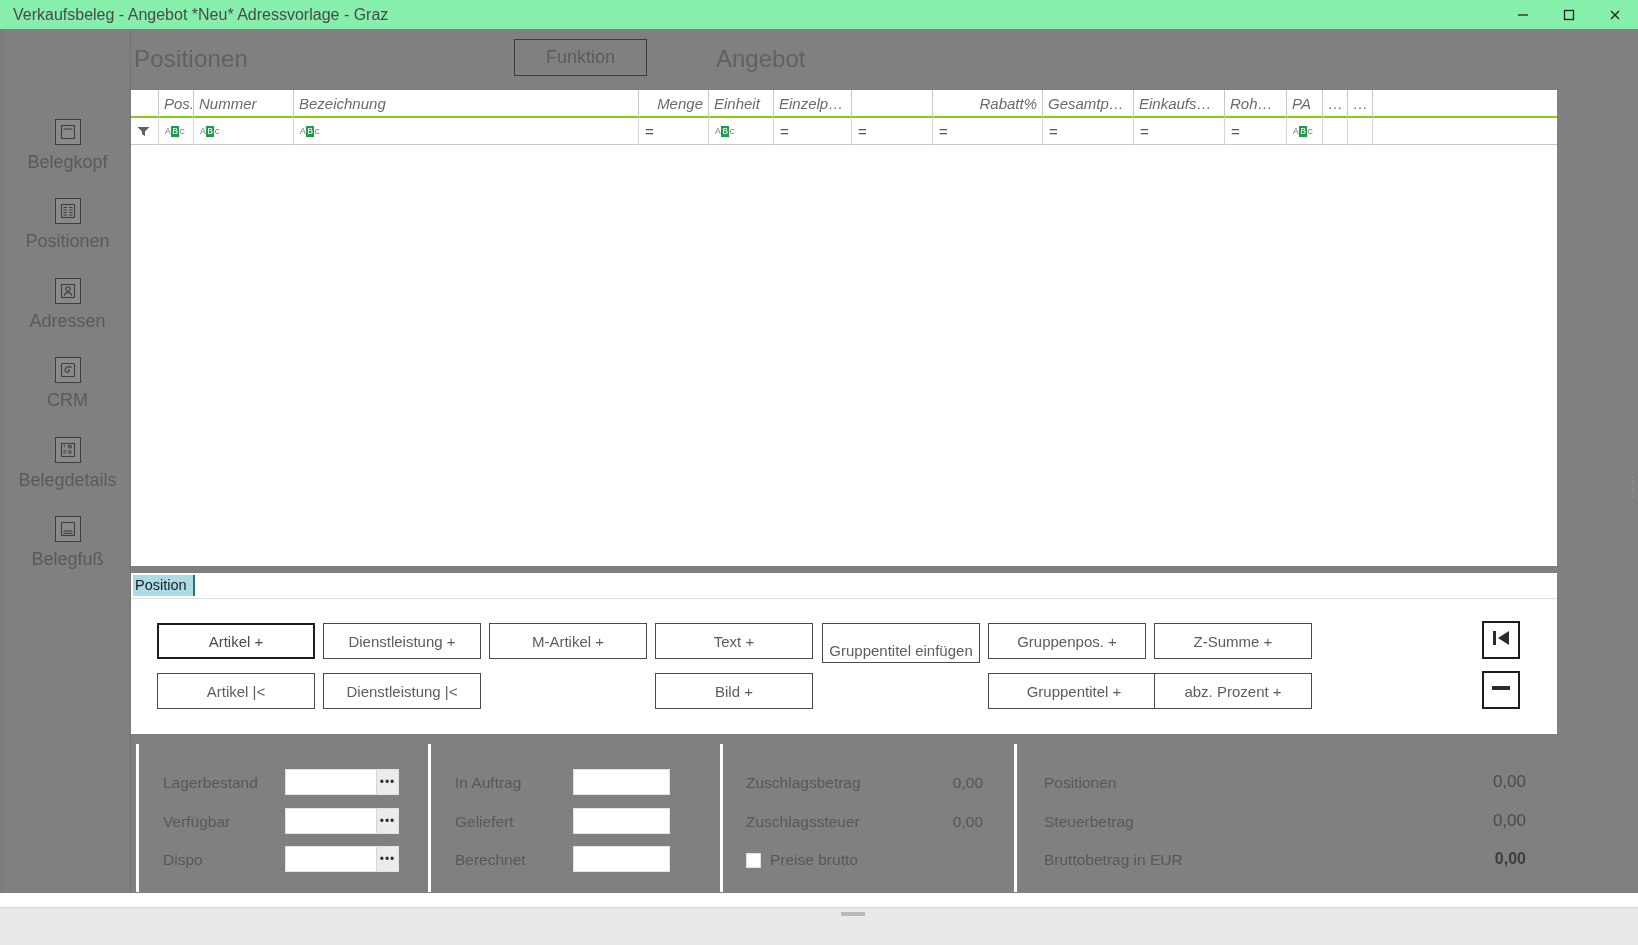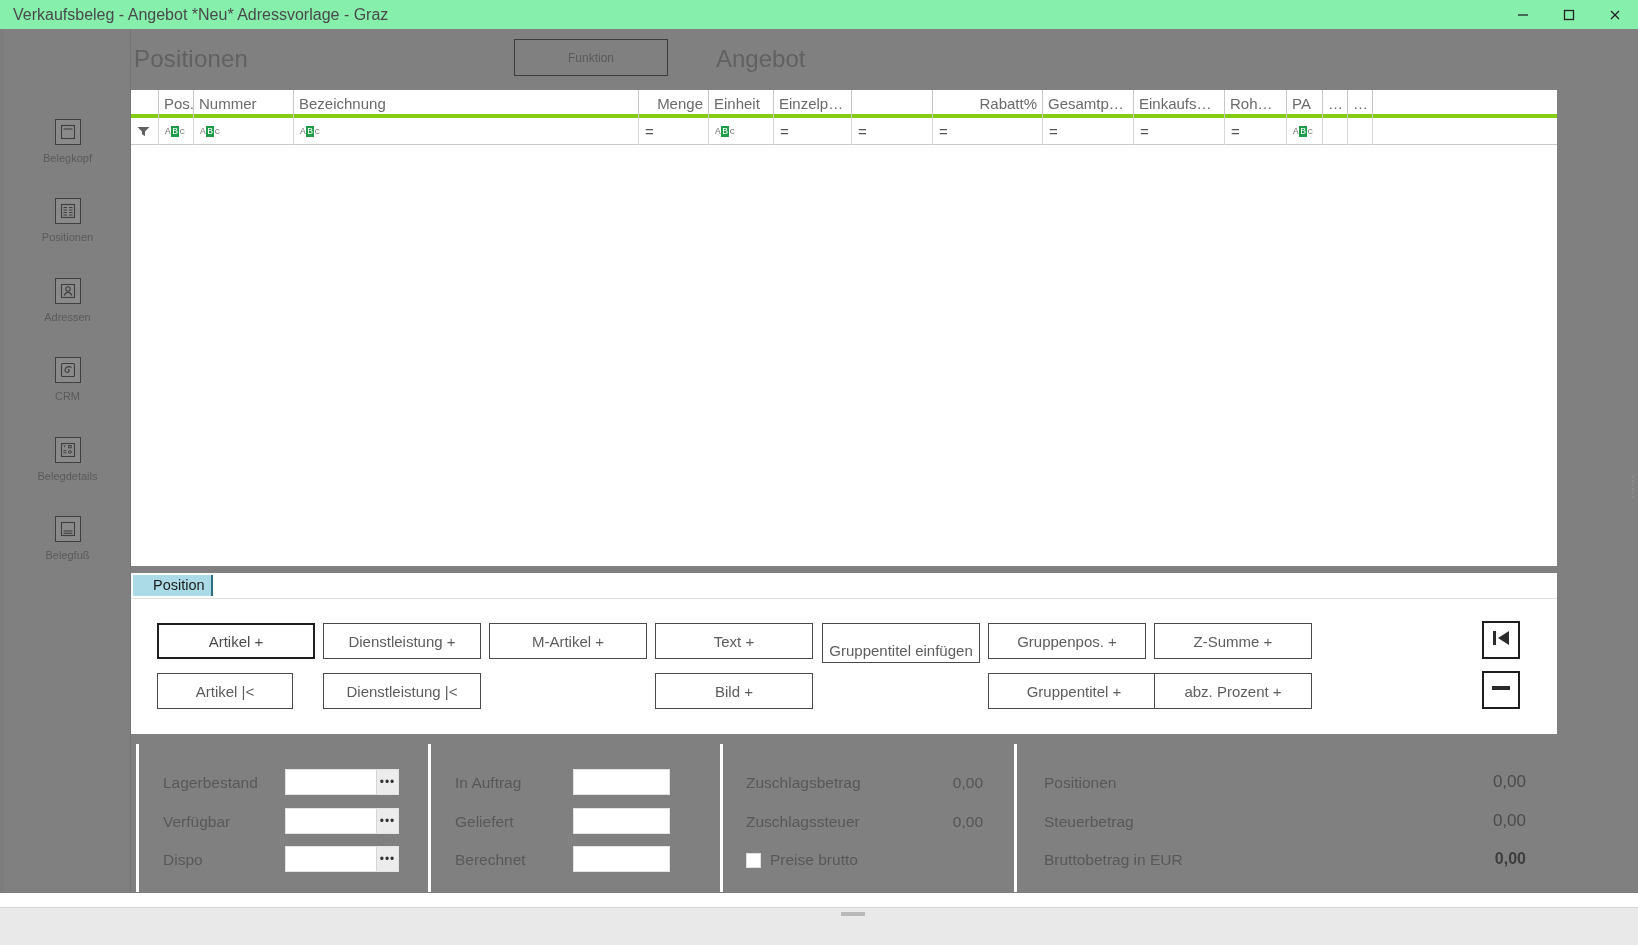--- a/index.html
+++ b/index.html
@@ -57,48 +57,49 @@
     cursor: default;
   }
   .side-icon {
     width: 26px; height: 26px;
     border: 1px solid #3f3f3f;
     background: #8a8a8a;
     display: flex; align-items: center; justify-content: center;
     margin-bottom: 7px;
   }
   .side-icon svg { display: block; }
-  .side-label { font-size: 11px; color: #5a5a5a; white-space: nowrap; }
+  .side-label { font-size: 18px; color: #5a5a5a; white-space: nowrap; }
 
   
   .hdr-title {
     position: absolute; left: 134px; top: 45px;
     font-size: 24px; color: #616161; letter-spacing: .2px;
   }
   .hdr-funktion {
-    position: absolute; left: 514px; top: 39px; width: 154px; height: 37px;
+    position: absolute; left: 514px; top: 39px; width: 133px; height: 37px;
     border: 1px solid #3c3c3c; background: #808080;
     display: flex; align-items: center; justify-content: center;
-    font-size: 12px; color: #5b5b5b;
+    font-size: 18px; color: #5b5b5b;
     cursor: default;
   }
   .hdr-angebot {
     position: absolute; left: 716px; top: 45px;
     font-size: 24px; color: #616161;
   }
 
   
   .grid {
     position: absolute; left: 131px; top: 90px; width: 1426px; height: 476px;
     background: #ffffff;
   }
   .grid-head {
     display: flex; height: 28px;
     background: #ffffff;
-    border-bottom: 4px solid #84cc16;
+    border-bottom: 2px solid #84cc16;
+    font-style: italic;
   }
   .gh {
     height: 28px; line-height: 27px;
     font-size: 15px; color: #6a6a6a;
     border-right: 1px solid #c9c9c9;
     padding: 0 5px;
     overflow: hidden; white-space: nowrap;
     cursor: default;
   }
   .gh.right { text-align: right; }
@@ -140,21 +141,21 @@
 
   
   .tabstrip {
     position: absolute; left: 131px; top: 573px; width: 1426px; height: 26px;
     background: #ffffff;
     border-bottom: 1px solid #e2e2e2;
     display: flex; align-items: center;
   }
   .tab {
     margin-left: 2px;
-    padding: 2px 6px 3px 20px;
+    padding: 2px 6px 3px 2px;
     font-size: 14.5px; color: #1c1c1c;
     background: #aadbe6;
     border-right: 2px solid #2b6f7e;
     cursor: default;
   }
 
   
   .btnpanel {
     position: absolute; left: 131px; top: 599px; width: 1426px; height: 135px;
     background: #ffffff;
@@ -429,21 +430,21 @@
   </div>
 
   <div class="btnpanel" id="btnpanel">
       <div class="btn primary" style="left: 26px; top: 24px; width: 158px;">Artikel +</div>
       <div class="btn" style="left: 192px; top: 24px; width: 158px;">Dienstleistung +</div>
       <div class="btn" style="left: 358px; top: 24px; width: 158px;">M-Artikel +</div>
       <div class="btn" style="left: 524px; top: 24px; width: 158px;">Text +</div>
       <div class="btn twoline" style="left: 691px; top: 24px; width: 158px; height: 40px;">Gruppentitel einfügen</div>
       <div class="btn" style="left: 857px; top: 24px; width: 158px;">Gruppenpos. +</div>
       <div class="btn" style="left: 1023px; top: 24px; width: 158px;">Z-Summe +</div>
-      <div class="btn" style="left: 26px; top: 74px; width: 136px;">Artikel  |&lt;</div>
+      <div class="btn" style="left: 26px; top: 74px; width: 158px;">Artikel  |&lt;</div>
       <div class="btn" style="left: 192px; top: 74px; width: 158px;">Dienstleistung |&lt;</div>
       <div class="btn" style="left: 524px; top: 74px; width: 158px;">Bild +</div>
       <div class="btn" style="left: 857px; top: 74px; width: 172px;">Gruppentitel +</div>
       <div class="btn" style="left: 1023px; top: 74px; width: 158px;">abz. Prozent +</div>
       <div class="icon-btn" style="left: 1351px; top: 22px;">
         <span><svg width="22" height="20" viewBox="0 0 22 20">
             <rect x="3" y="3" width="3" height="14" fill="#2b2b2b"></rect>
             <path d="M19 3 L8 10 L19 17 Z" fill="#2b2b2b"></path>
           </svg></span>
       </div>

